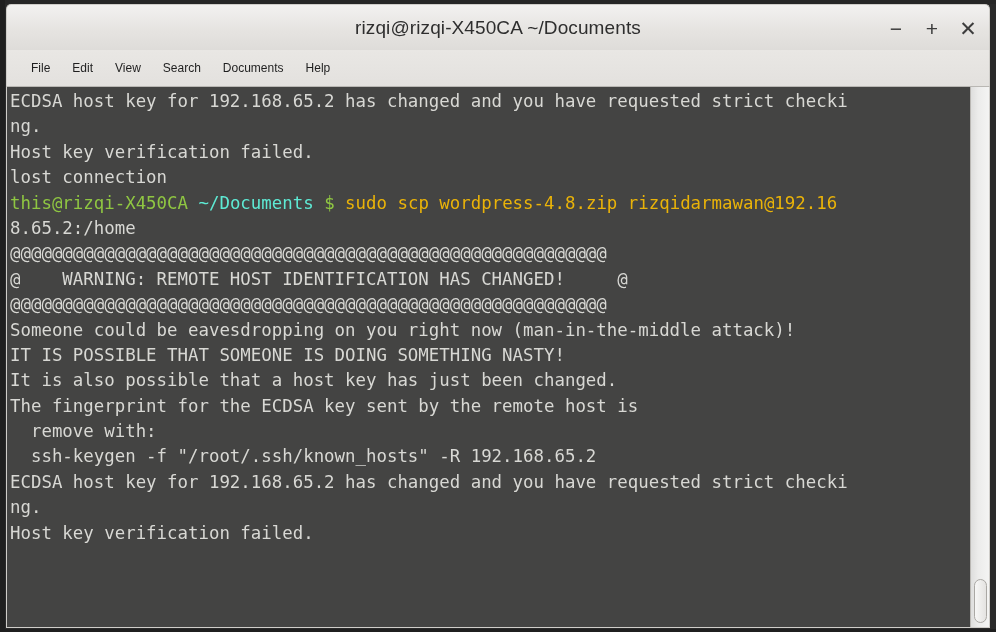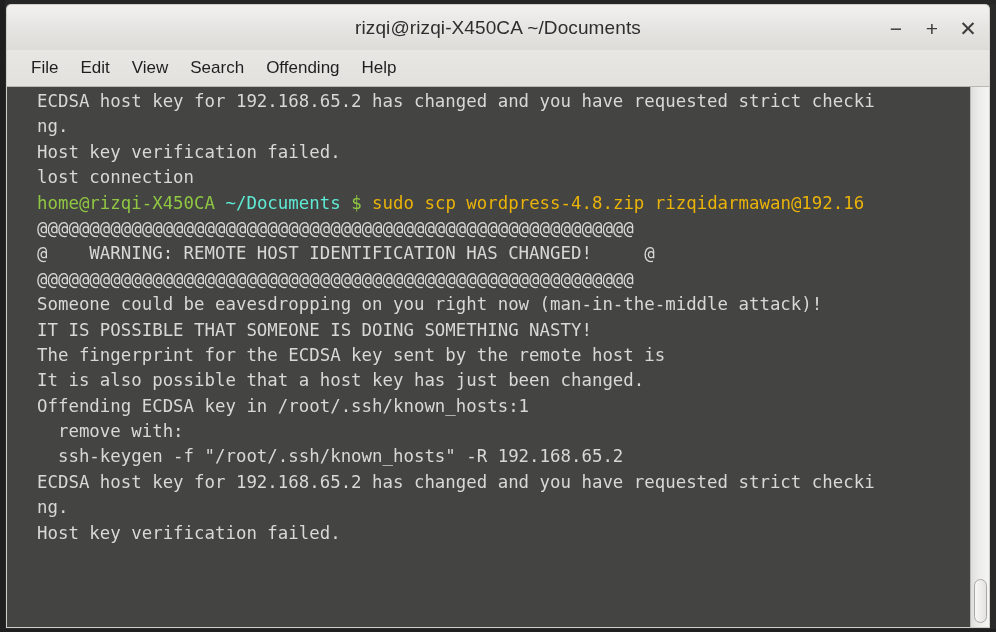--- a/index.html
+++ b/index.html
@@ -100,21 +100,21 @@
     border-right: 1px solid #cfcdc9;
     border-bottom: 1px solid #b9b7b3;
     display: flex;
     align-items: center;
     padding-left: 13px;
     box-sizing: border-box;
     gap: 0px;
   }
   .menu-item {
     font-family: "Liberation Sans", sans-serif;
-    font-size: 17px;
+    font-size: 12px;
     color: #1f1f1f;
     padding: 3px 11px;
     cursor: default;
     white-space: nowrap;
     user-select: none;
   }
 
   .term-wrap {
     position: relative;
     flex: 1;
@@ -127,21 +127,20 @@
     overflow: hidden;
     box-sizing: border-box;
   }
 
   .term-screen {
     flex: 1;
     background: #444443;
     padding: 2px 0 0 3px;
     overflow: hidden;
     box-sizing: border-box;
-    margin-left: 27px;
   }
 
   .scrollbar {
     width: 19px;
     background: linear-gradient(to right, #dededd 0%, #ececeb 40%, #f4f4f3 100%);
     border-left: 1px solid #b9b7b3;
     position: relative;
     box-sizing: border-box;
   }
   .scroll-thumb {
@@ -186,39 +185,39 @@
       <span class="win-btn">+</span>
       <span class="win-btn">✕</span>
     </div>
   </div>
 
   <div class="menubar">
     <span class="menu-item">File</span>
     <span class="menu-item">Edit</span>
     <span class="menu-item">View</span>
     <span class="menu-item">Search</span>
-    <span class="menu-item">Offending</span>
+    <span class="menu-item">Documents</span>
     <span class="menu-item">Help</span>
   </div>
 
   <div class="term-wrap">
     <div class="term-screen" id="term-screen">
         <div class="line">ECDSA host key for 192.168.65.2 has changed and you have requested strict checki</div>
         <div class="line">ng.</div>
         <div class="line">Host key verification failed.</div>
         <div class="line">lost connection</div>
-        <div class="line"><span class="seg-user">home@rizqi-X450CA</span> <span class="seg-path">~/Documents</span> <span class="seg-dollar">$</span><span class="seg-out"> sudo scp wordpress-4.8.zip rizqidarmawan@192.16</span></div>
+        <div class="line"><span class="seg-user">this@rizqi-X450CA</span> <span class="seg-path">~/Documents</span> <span class="seg-dollar">$</span><span class="seg-out"> sudo scp wordpress-4.8.zip rizqidarmawan@192.16</span></div>
+        <div class="line">8.65.2:/home</div>
         <div class="line">@@@@@@@@@@@@@@@@@@@@@@@@@@@@@@@@@@@@@@@@@@@@@@@@@@@@@@@@@</div>
         <div class="line">@    WARNING: REMOTE HOST IDENTIFICATION HAS CHANGED!     @</div>
         <div class="line">@@@@@@@@@@@@@@@@@@@@@@@@@@@@@@@@@@@@@@@@@@@@@@@@@@@@@@@@@</div>
         <div class="line">Someone could be eavesdropping on you right now (man-in-the-middle attack)!</div>
         <div class="line">IT IS POSSIBLE THAT SOMEONE IS DOING SOMETHING NASTY!</div>
+        <div class="line">It is also possible that a host key has just been changed.</div>
         <div class="line">The fingerprint for the ECDSA key sent by the remote host is</div>
-        <div class="line">It is also possible that a host key has just been changed.</div>
-        <div class="line">Offending ECDSA key in /root/.ssh/known_hosts:1</div>
         <div class="line">  remove with:</div>
         <div class="line">  ssh-keygen -f "/root/.ssh/known_hosts" -R 192.168.65.2</div>
         <div class="line">ECDSA host key for 192.168.65.2 has changed and you have requested strict checki</div>
         <div class="line">ng.</div>
         <div class="line">Host key verification failed.</div>
       </div>
     <div class="scrollbar">
       <div class="scroll-thumb"></div>
     </div>
   </div>

